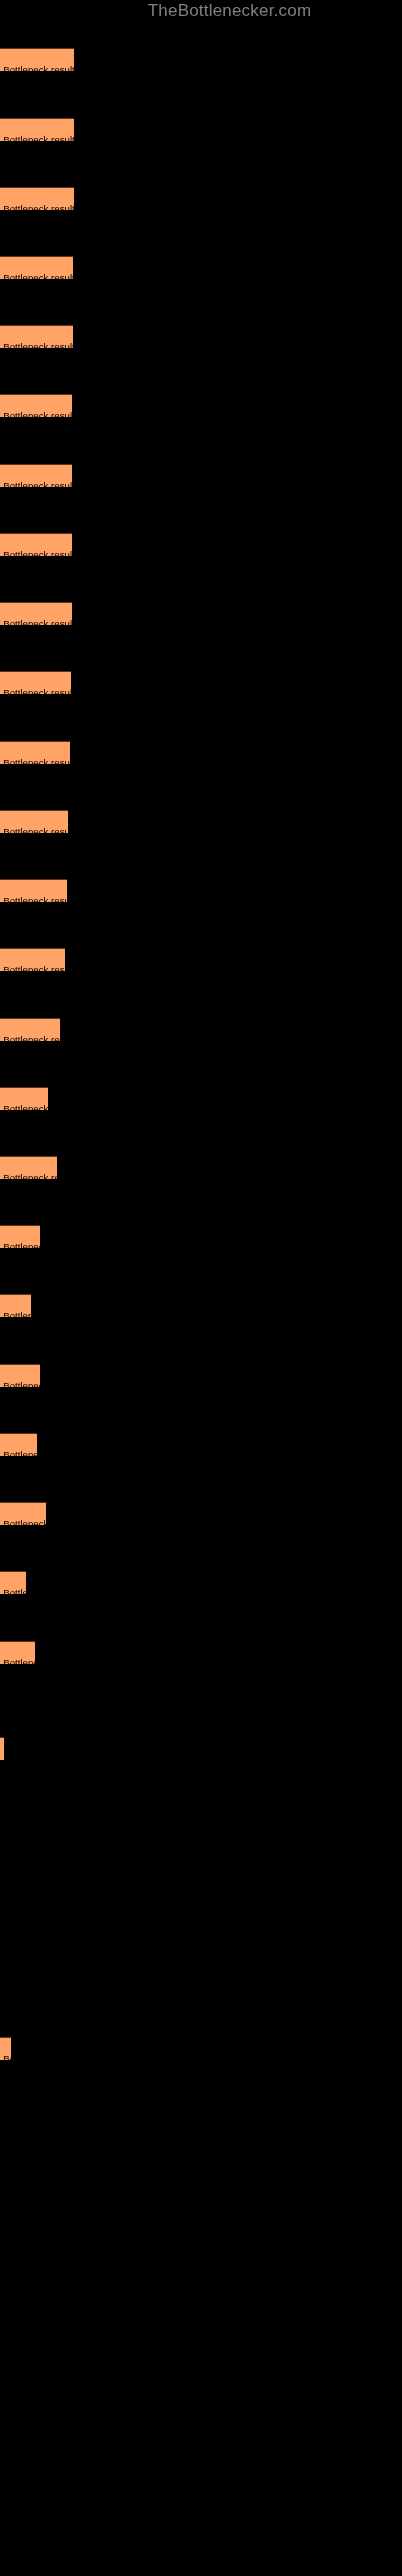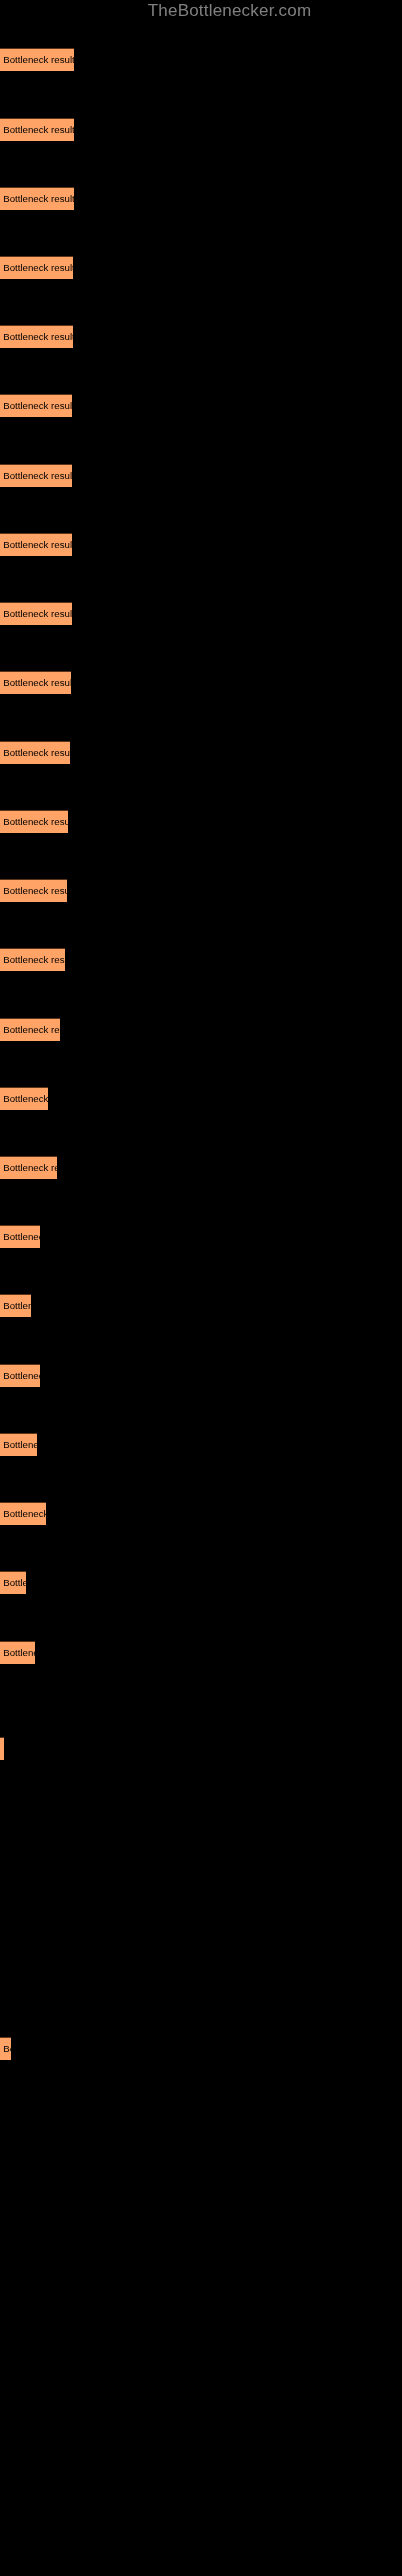--- a/index.html
+++ b/index.html
@@ -52,21 +52,21 @@
     height: 22.5px;
     background: #ffa366;
     border-top: 0.8px solid #5a3418;
     box-sizing: border-box;
     overflow: hidden;
   }
 
   .bar-label {
     position: absolute;
     left: 3.2px;
-    top: 0px;
+    top: 10px;
     height: 22.5px;
     line-height: 22.5px;
     color: #000000;
     font-family: "Liberation Sans", sans-serif;
     font-size: 9.7px;
     white-space: nowrap;
   }
 </style>
 </head>
 <body>

